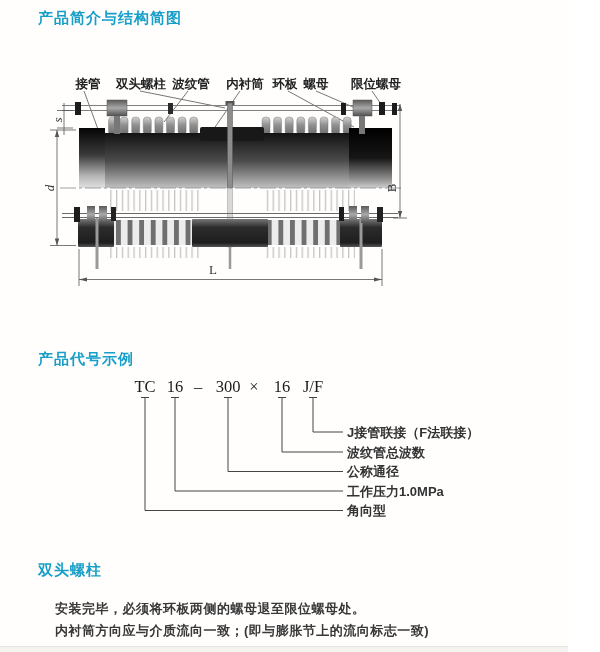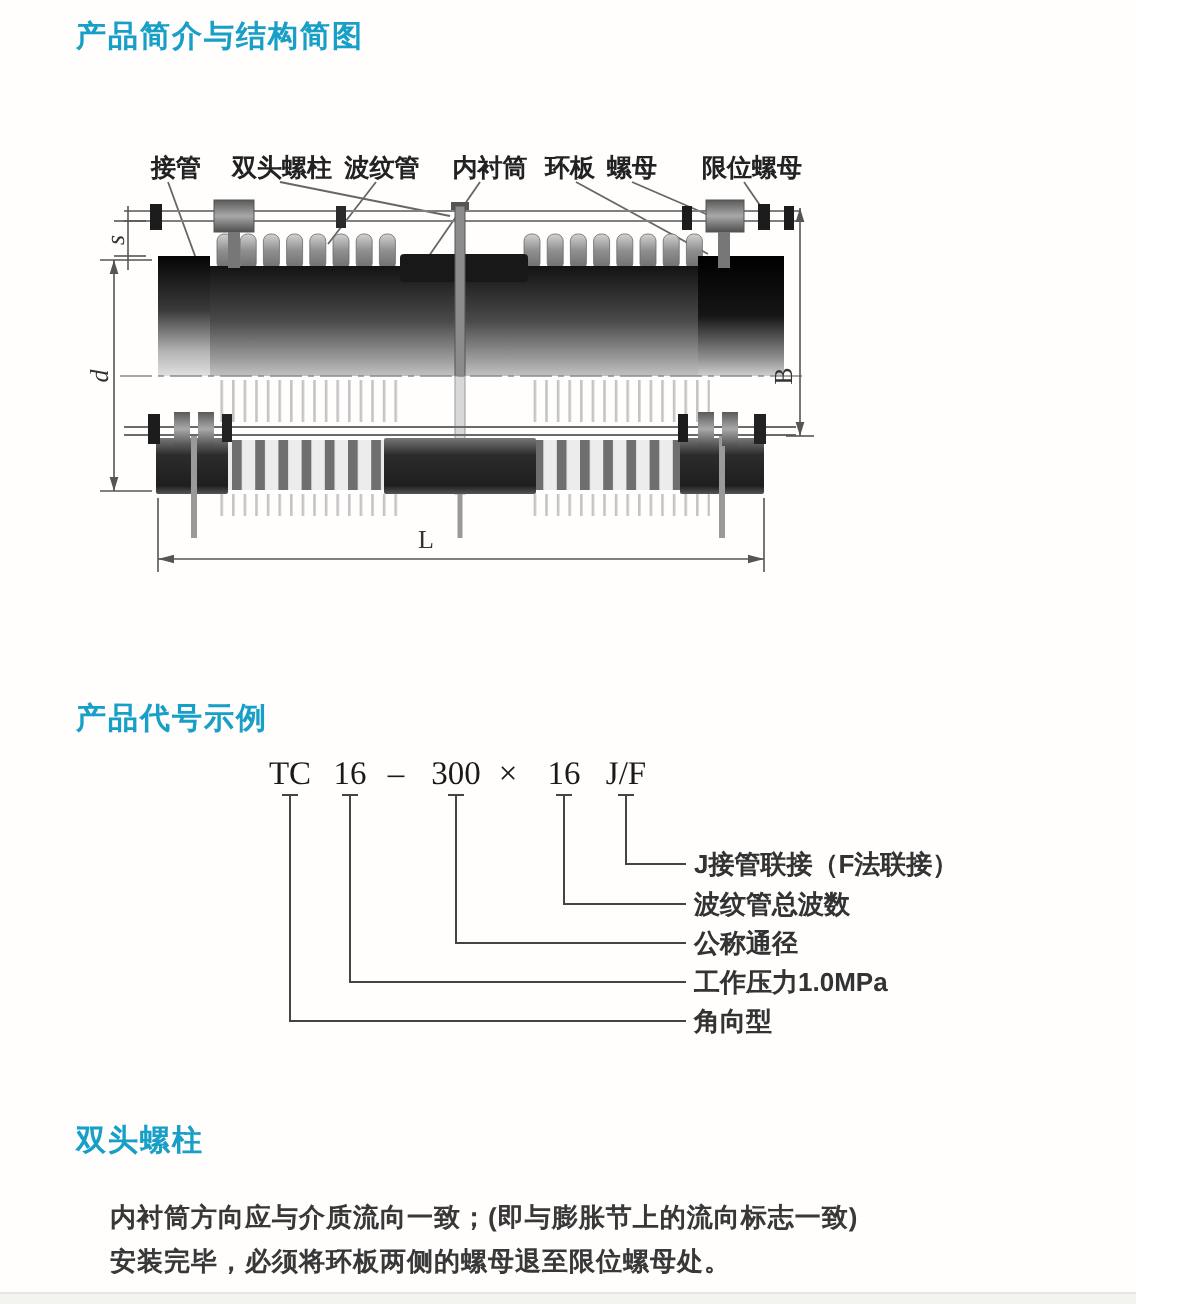--- a/index.html
+++ b/index.html
@@ -259,18 +259,18 @@
       <text class="code-note" x="347" y="456.5">波纹管总波数</text>
       <text class="code-note" x="347" y="476">公称通径</text>
       <text class="code-note" x="347" y="495.5">工作压力1.0MPa</text>
       <text class="code-note" x="347" y="515">角向型</text>
     </g>
   </svg>
 
   <h2 class="sec-title" id="title-install">双头螺柱</h2>
 
   <div class="install-text">
+    <p>安装完毕，必须将环板两侧的螺母退至限位螺母处。</p>
     <p>内衬筒方向应与介质流向一致；(即与膨胀节上的流向标志一致)</p>
-    <p>安装完毕，必须将环板两侧的螺母退至限位螺母处。</p>
   </div>
 
   <div class="bottom-strip"></div>
 </div>
 
 </body></html>

